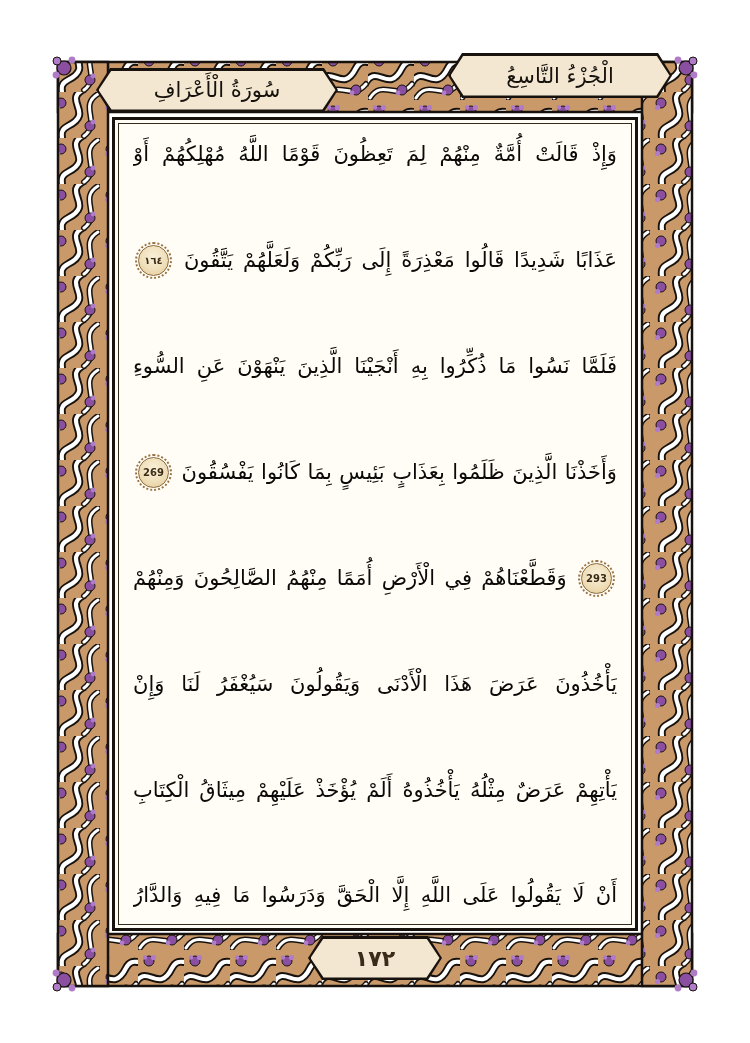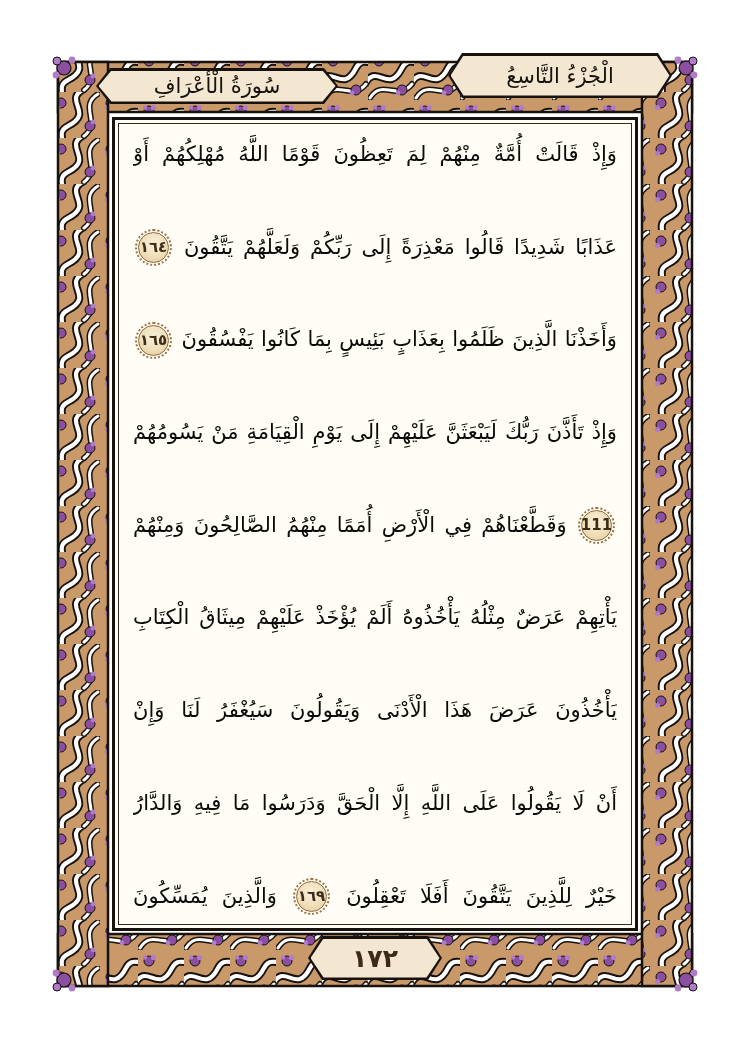--- a/index.html
+++ b/index.html
@@ -22,25 +22,25 @@
   .panel-inner{
     position:absolute;inset:2.5px;
     background:#f3e7d2;
     clip-path:polygon(13px 0, calc(100% - 13px) 0, 100% 50%, calc(100% - 13px) 100%, 13px 100%, 0 50%);
     display:flex;align-items:center;justify-content:center;
     direction:rtl;
     font-size:21px;color:#15110c;
     letter-spacing:0.5px;
   }
   .panel-juz{left:448px;top:53px;width:224px;height:45px;text-decoration:underline;}
-  .panel-surah{left:96px;top:68px;width:242px;height:36px;}
+  .panel-surah{left:96px;top:68px;width:242px;height:44px;}
 
   
   .panel-pagenum{left:308px;top:936px;width:134px;height:44px;}
-  .panel-pagenum .panel-inner{font-size:25px;font-weight:bold;color:#3a2b18;}
+  .panel-pagenum .panel-inner{font-size:22px;font-weight:bold;color:#3a2b18;}
 
   
   .text-frame{
     position:absolute;left:112px;top:117px;width:526px;height:814px;
     border:3px solid #17120d;background:#fffdf6;box-sizing:border-box;
     z-index:3;
   }
   .text-frame-inner{
     position:absolute;inset:3px;
     border:1.5px solid #332b20;
@@ -64,21 +64,21 @@
   }
   .ayah{font-family:"DejaVu Sans",sans-serif;}
   .vm{
     display:inline-flex;align-items:center;justify-content:center;
     width:29px;height:29px;border-radius:50%;
     background:radial-gradient(circle at 50% 38%, #faf1da 0%, #efdfba 55%, #e2c globalization 100%, #e2c894 100%);
     background:radial-gradient(circle at 50% 38%, #faf1da 0%, #efdfba 55%, #e2c894 100%);
     border:1.5px solid #8d6a3f;
     outline:2px dotted #9a7242;
     outline-offset:1.5px;
-    font-size:15px;font-weight:bold;color:#3c2c18;
+    font-size:10px;font-weight:bold;color:#3c2c18;
     vertical-align:middle;
     margin:0 5px;
     line-height:1;
   }
 </style>
 </head>
 <body>
 
 <div class="page">
 
@@ -149,27 +149,26 @@
 
   <div class="panel panel-surah">
     <div class="panel-inner">سُورَةُ الْأَعْرَافِ</div>
   </div>
 
   <div class="text-frame">
     <div class="text-frame-inner">
       <div class="lines">
           <div class="line"><span class="ayah">وَإِذْ قَالَتْ أُمَّةٌ مِنْهُمْ لِمَ تَعِظُونَ قَوْمًا اللَّهُ مُهْلِكُهُمْ أَوْ مُعَذِّبُهُمْ</span></div>
           <div class="line"><span class="ayah">عَذَابًا شَدِيدًا قَالُوا مَعْذِرَةً إِلَى رَبِّكُمْ وَلَعَلَّهُمْ يَتَّقُونَ</span> <span class="vm">١٦٤</span></div>
-          <div class="line"><span class="ayah">وَأَخَذْنَا الَّذِينَ ظَلَمُوا بِعَذَابٍ بَئِيسٍ بِمَا كَانُوا يَفْسُقُونَ</span> <span class="vm">١٦٥</span></div>
-          <div class="line"><span class="ayah">وَإِذْ تَأَذَّنَ رَبُّكَ لَيَبْعَثَنَّ عَلَيْهِمْ إِلَى يَوْمِ الْقِيَامَةِ مَنْ يَسُومُهُمْ</span></div>
-          <div class="line"><span class="vm">111</span> <span class="ayah">وَقَطَّعْنَاهُمْ فِي الْأَرْضِ أُمَمًا مِنْهُمُ الصَّالِحُونَ وَمِنْهُمْ</span></div>
+          <div class="line"><span class="ayah">فَلَمَّا نَسُوا مَا ذُكِّرُوا بِهِ أَنْجَيْنَا الَّذِينَ يَنْهَوْنَ عَنِ السُّوءِ</span></div>
+          <div class="line"><span class="ayah">وَأَخَذْنَا الَّذِينَ ظَلَمُوا بِعَذَابٍ بَئِيسٍ بِمَا كَانُوا يَفْسُقُونَ</span> <span class="vm">269</span></div>
+          <div class="line"><span class="vm">293</span> <span class="ayah">وَقَطَّعْنَاهُمْ فِي الْأَرْضِ أُمَمًا مِنْهُمُ الصَّالِحُونَ وَمِنْهُمْ</span></div>
+          <div class="line"><span class="ayah">يَأْخُذُونَ عَرَضَ هَذَا الْأَدْنَى وَيَقُولُونَ سَيُغْفَرُ لَنَا وَإِنْ</span></div>
           <div class="line"><span class="ayah">يَأْتِهِمْ عَرَضٌ مِثْلُهُ يَأْخُذُوهُ أَلَمْ يُؤْخَذْ عَلَيْهِمْ مِيثَاقُ الْكِتَابِ</span></div>
-          <div class="line"><span class="ayah">يَأْخُذُونَ عَرَضَ هَذَا الْأَدْنَى وَيَقُولُونَ سَيُغْفَرُ لَنَا وَإِنْ</span></div>
           <div class="line"><span class="ayah">أَنْ لَا يَقُولُوا عَلَى اللَّهِ إِلَّا الْحَقَّ وَدَرَسُوا مَا فِيهِ وَالدَّارُ الْآخِرَةُ</span></div>
-          <div class="line"><span class="ayah">خَيْرٌ لِلَّذِينَ يَتَّقُونَ أَفَلَا تَعْقِلُونَ</span> <span class="vm">١٦٩</span> <span class="ayah">وَالَّذِينَ يُمَسِّكُونَ</span></div>
         </div>
     </div>
   </div>
 
   <div class="panel panel-pagenum">
     <div class="panel-inner">١٧٢</div>
   </div>
 
 </div>
 

